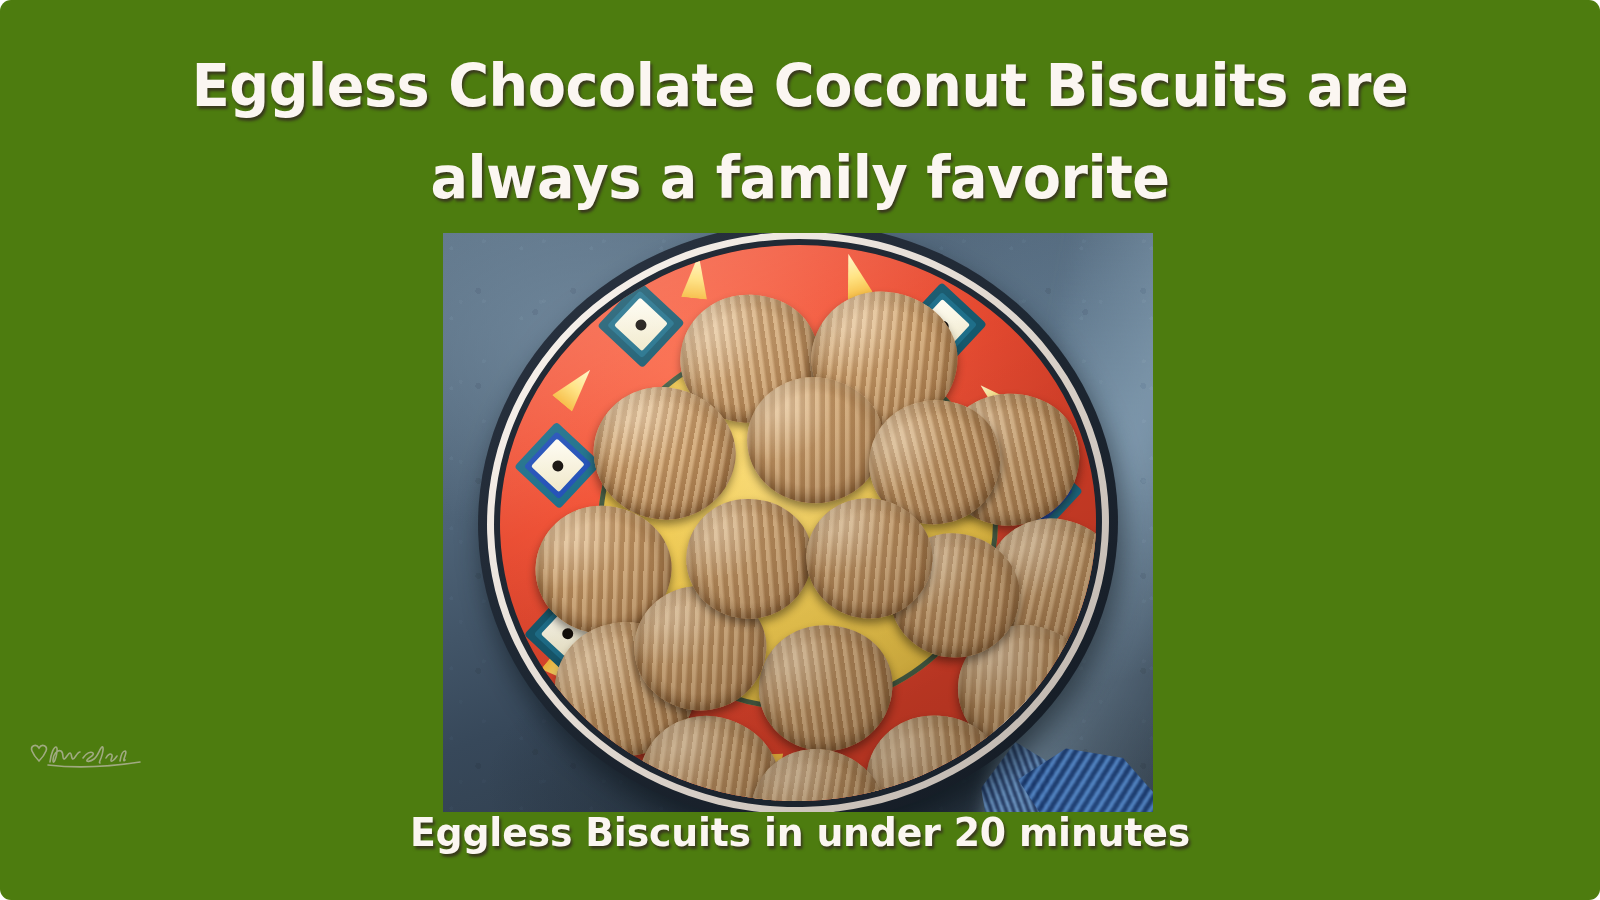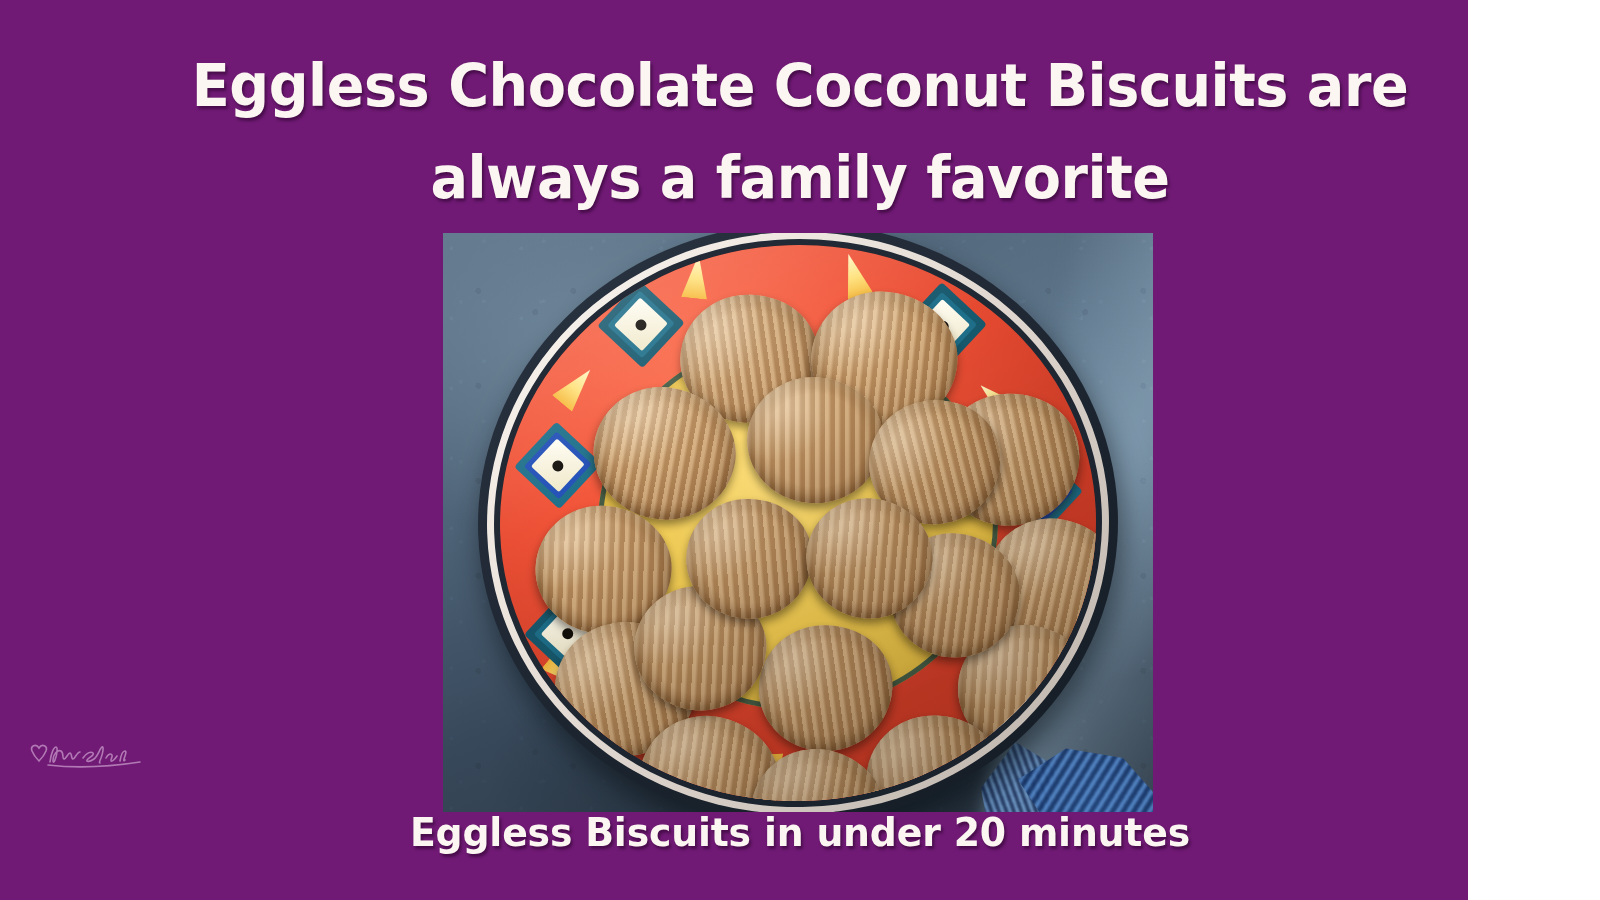--- a/index.html
+++ b/index.html
@@ -7,24 +7,25 @@
     margin: 0;
     padding: 0;
     background: #ffffff;
   }
   body {
     font-family: "DejaVu Sans", sans-serif;
   }
 
   .pin {
     position: relative;
-    width: 1468px;
+    width: 1600px;
     height: 900px;
-    background: #701a75;
+    background: #4d7c0f;
     overflow: hidden;
+    border-radius: 11px;
   }
 
   
   .headline {
     position: absolute;
     left: 0;
     top: 38px;
     width: 1600px;
     text-align: center;
     color: #fbf6f1;

